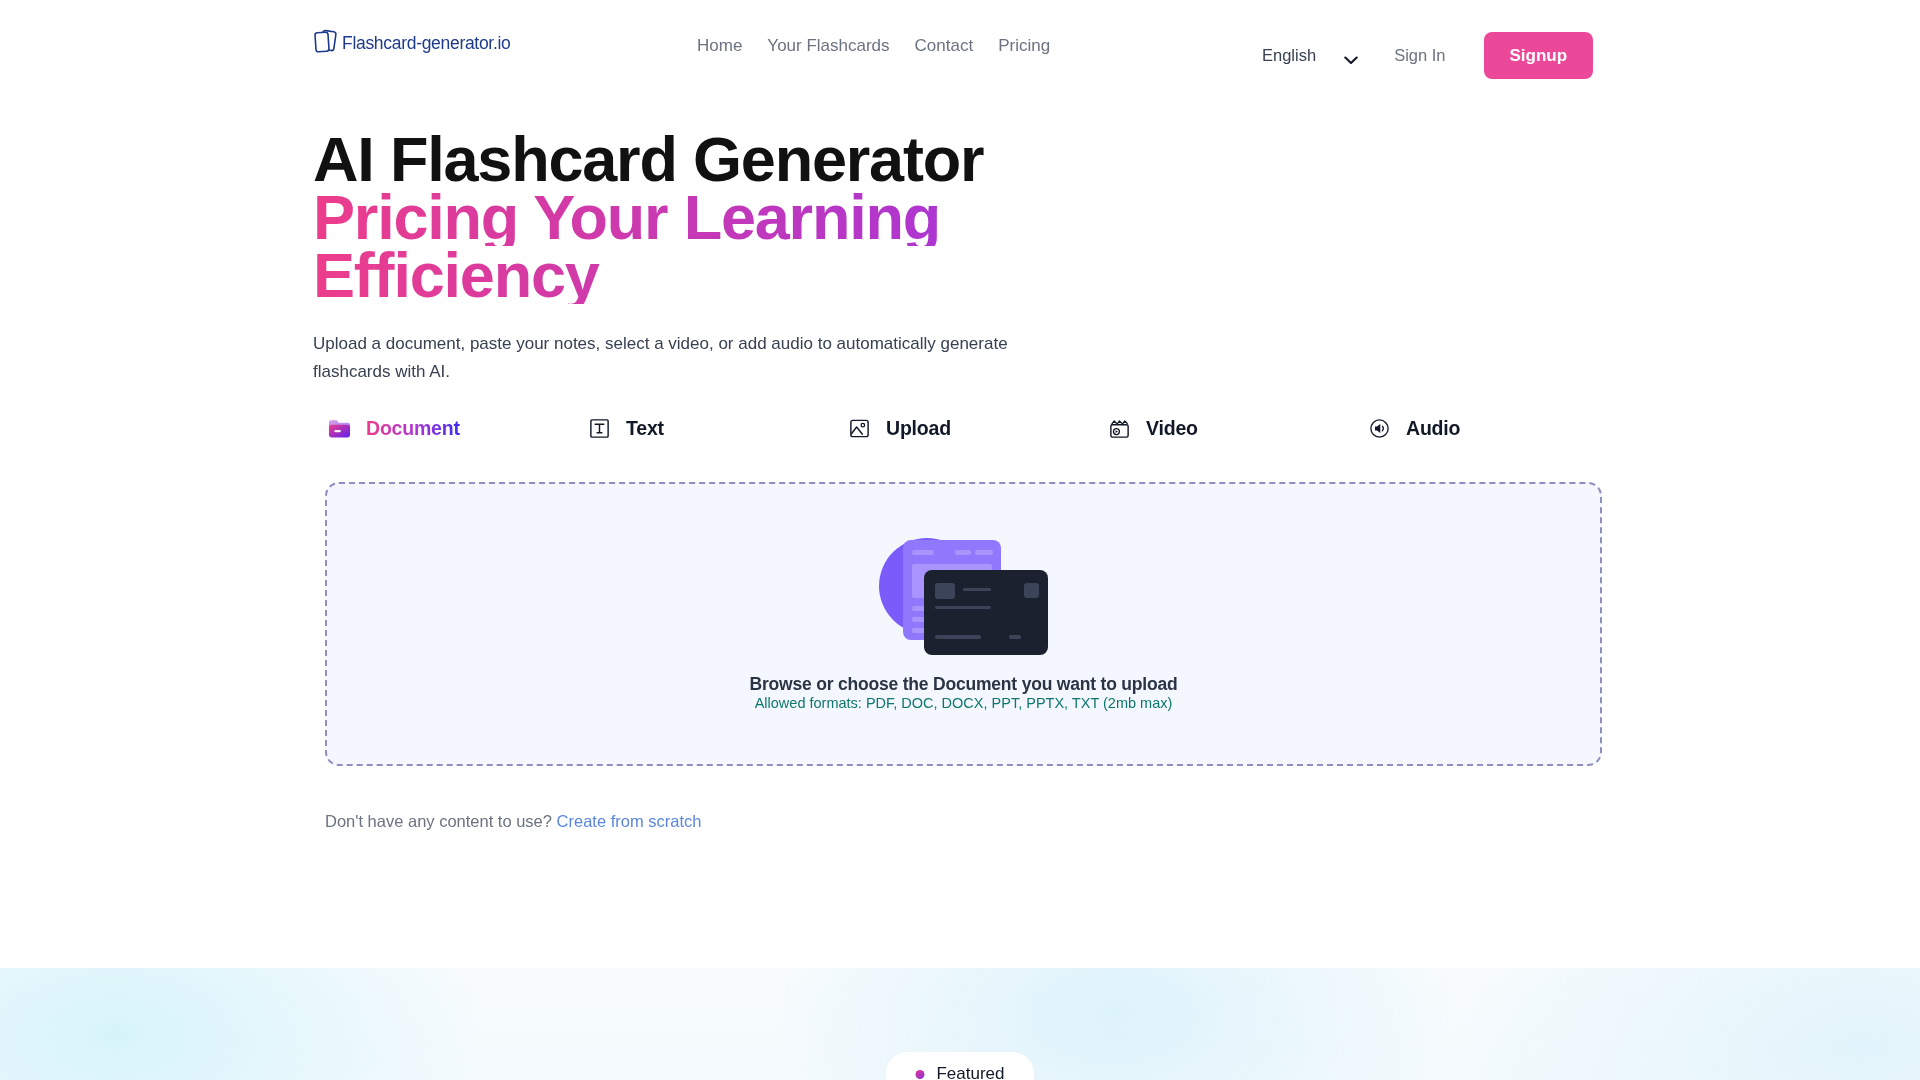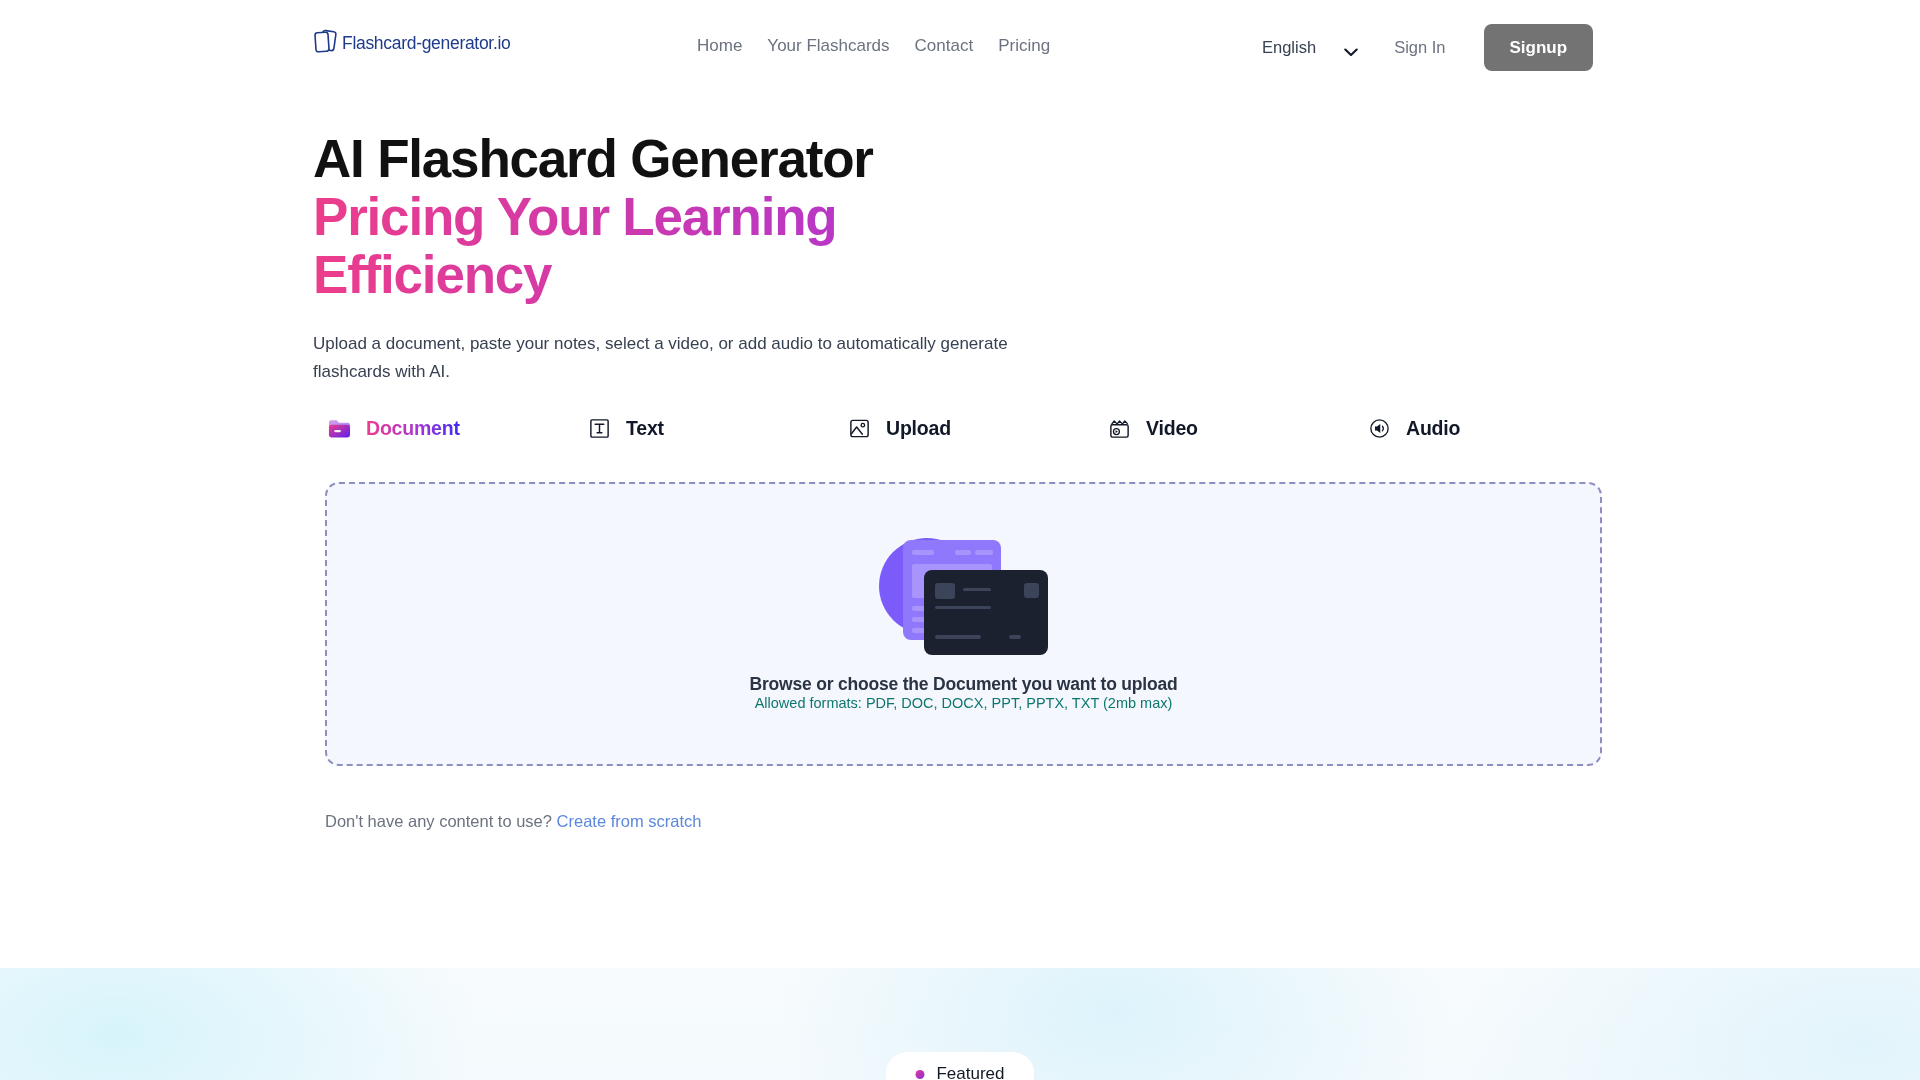--- a/index.html
+++ b/index.html
@@ -57,21 +57,21 @@
     text-decoration: none;
     white-space: nowrap;
     cursor: pointer;
     padding: 0;
   }
   .nav-item + .nav-item { margin-left: 25px; }
 
   .header-right {
     position: absolute;
     left: 1262px;
-    top: 20px;
+    top: 28px;
     display: flex;
     align-items: center;
     height: 55px;
   }
   .lang-select {
     display: flex;
     align-items: center;
     gap: 28px;
     cursor: pointer;
   }
@@ -84,42 +84,42 @@
   .signin {
     margin-left: 36px;
     font-size: 16.5px;
     color: #6b7280;
     text-decoration: none;
     cursor: pointer;
     white-space: nowrap;
   }
   .signup-btn {
     margin-left: 38px;
-    background: #737373;
+    background: #ec4899;
     color: #ffffff;
     font-size: 17px;
     font-weight: 700;
     border: none;
     border-radius: 8px;
     padding: 0 26px;
     height: 47px;
     cursor: pointer;
     font-family: "Liberation Sans", sans-serif;
     white-space: nowrap;
   }
 
   
   .hero {
     position: absolute;
     left: 313px;
     top: 130px;
     width: 1290px;
   }
   .hero-title {
-    font-size: 53px;
+    font-size: 63px;
     font-weight: 800;
     line-height: 58px;
     letter-spacing: -1.2px;
     color: #111111;
   }
   .hero-title .grad {
     background: linear-gradient(90deg, #ec3d8b 0%, #a935d6 52%, #5b21f0 100%);
     -webkit-background-clip: text;
     background-clip: text;
     -webkit-text-fill-color: transparent;

